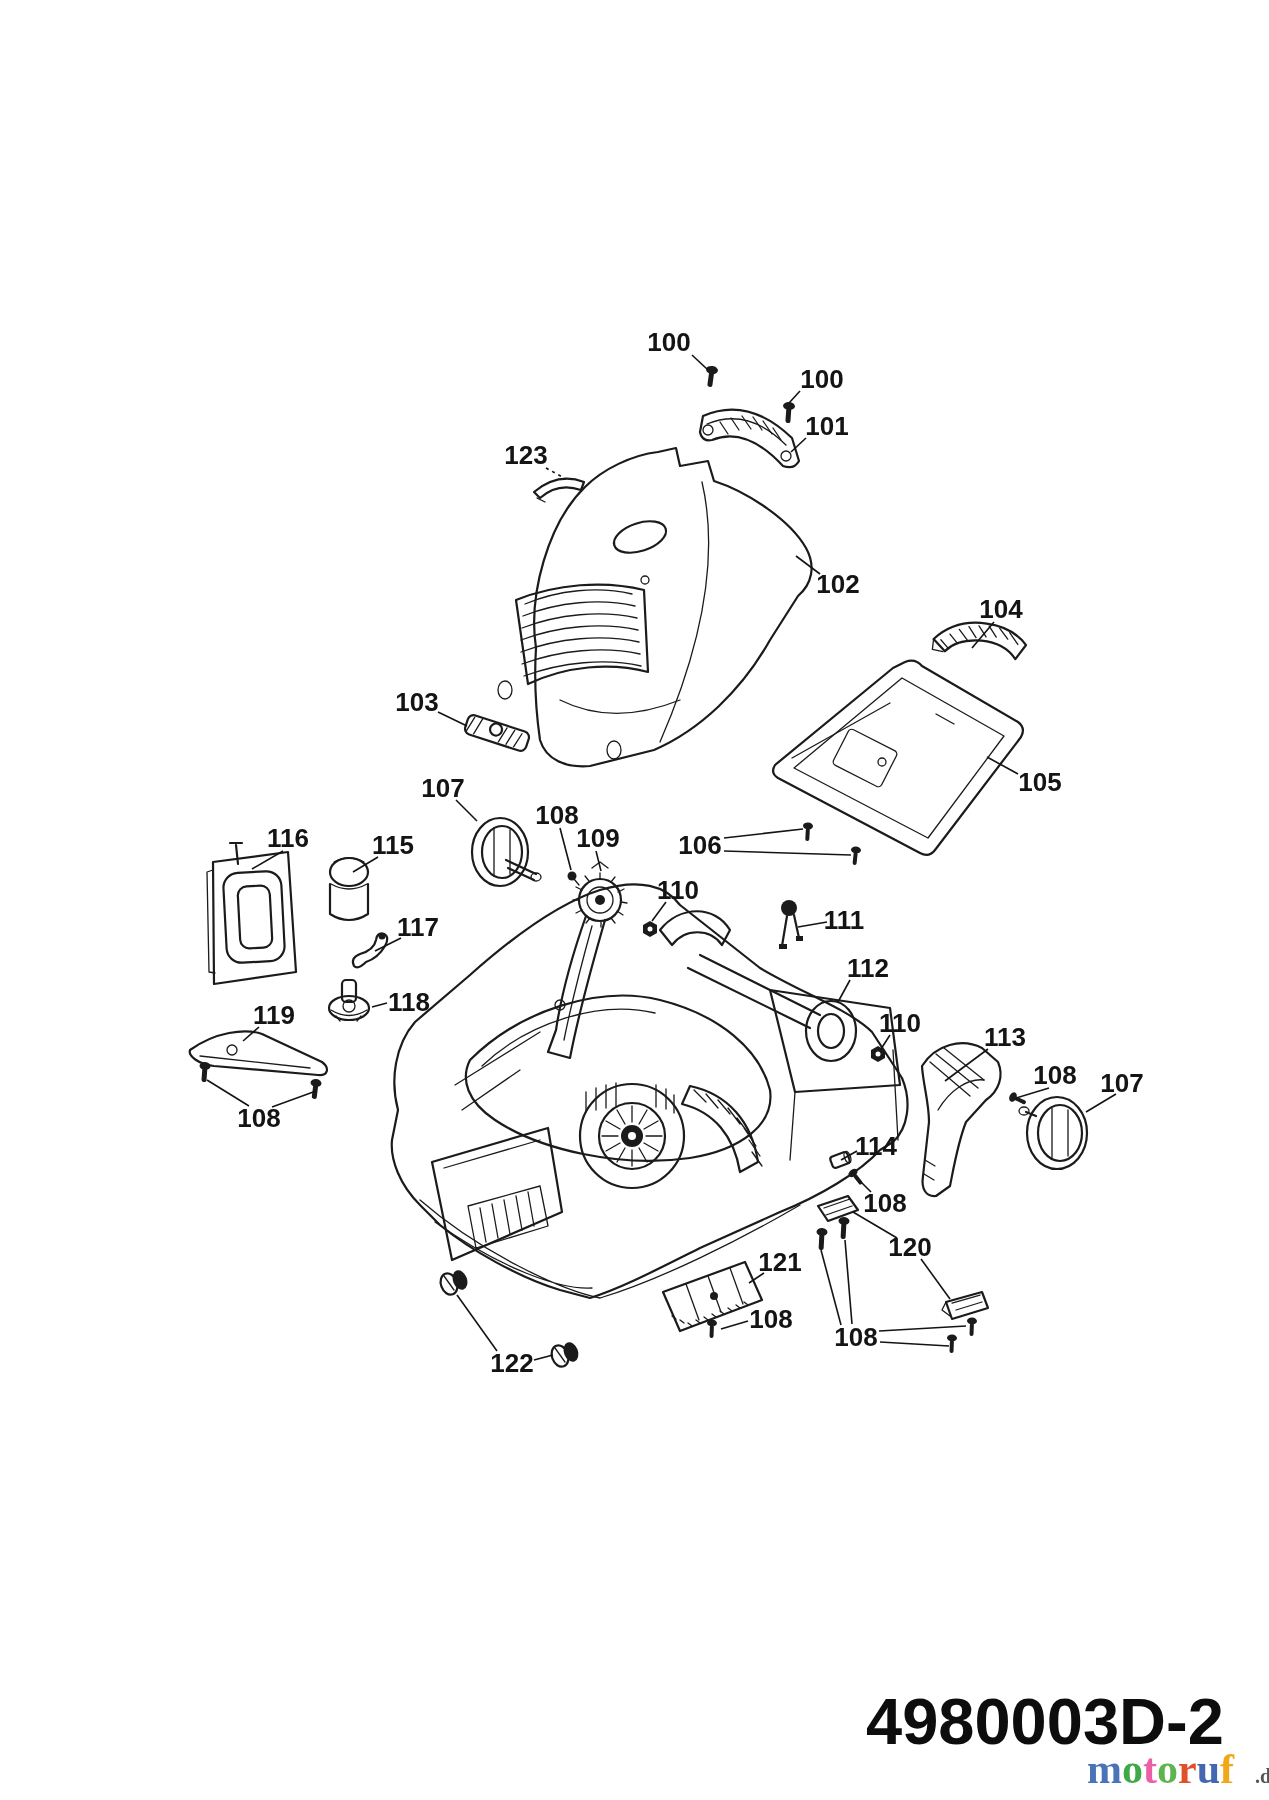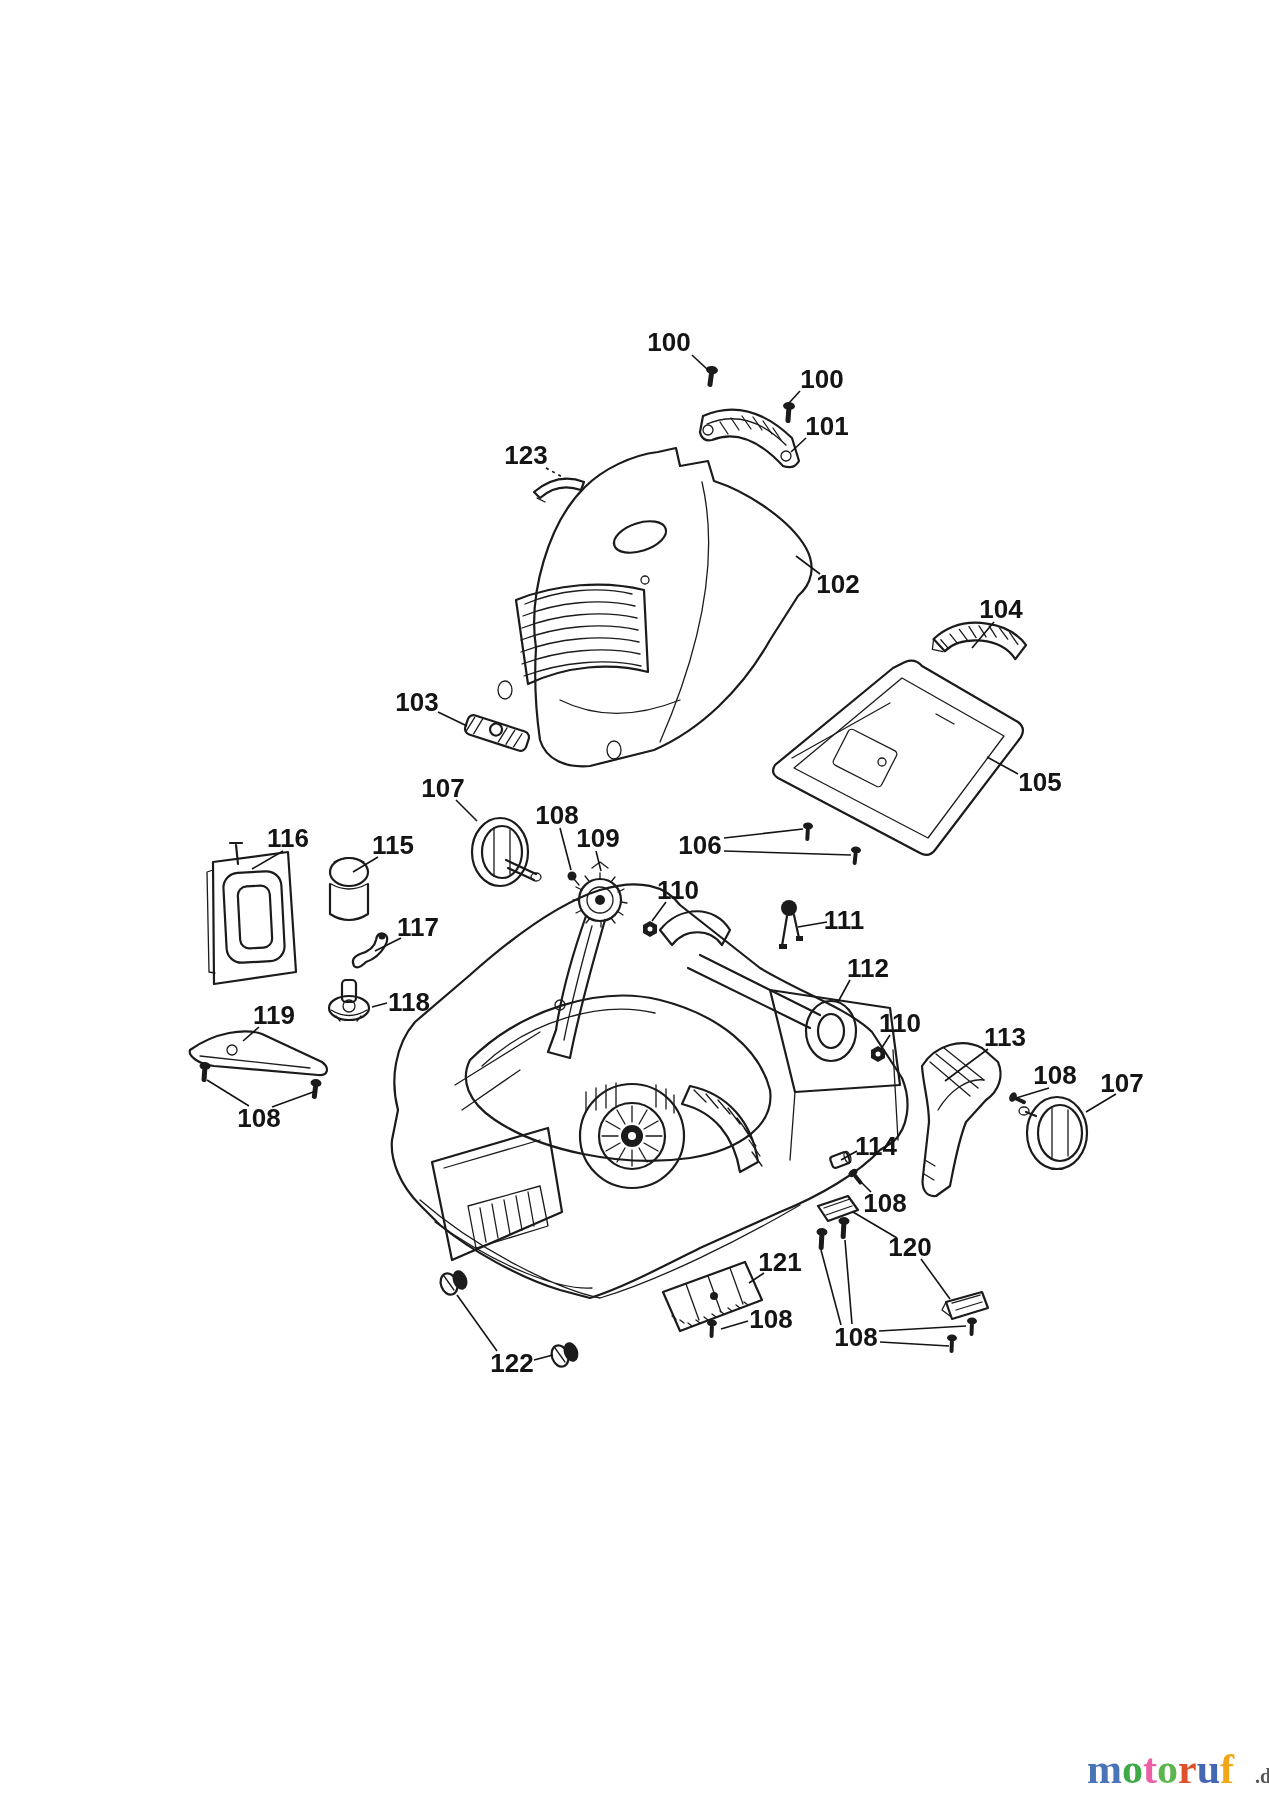--- a/index.html
+++ b/index.html
@@ -338,18 +338,19 @@
         <line x1="880" y1="1342" x2="949" y2="1346" class="leader"></line>
         <line x1="841" y1="1325" x2="821" y2="1250" class="leader"></line>
         <line x1="852" y1="1324" x2="845" y2="1240" class="leader"></line>
         <text x="856" y="1346" class="callout">108</text>
         <line x1="497" y1="1351" x2="457" y2="1295" class="leader"></line>
         <line x1="534" y1="1360" x2="553" y2="1355" class="leader"></line>
         <text x="512" y="1372" class="callout">122</text>
       </g>
 </svg>
 
+<div class="drawing-number">4980003D-2</div>
 
 <div class="watermark">
   <span id="logo-letters"><span style="color: rgb(74, 116, 184);">m</span><span style="color: rgb(63, 169, 72);">o</span><span style="color: rgb(236, 95, 167);">t</span><span style="color: rgb(92, 181, 78);">o</span><span style="color: rgb(224, 81, 43);">r</span><span style="color: rgb(68, 103, 178);">u</span><span style="color: rgb(240, 168, 24);">f</span></span><span class="suffix">.de</span>
 </div>
 
 </div>
 
 </body></html>

